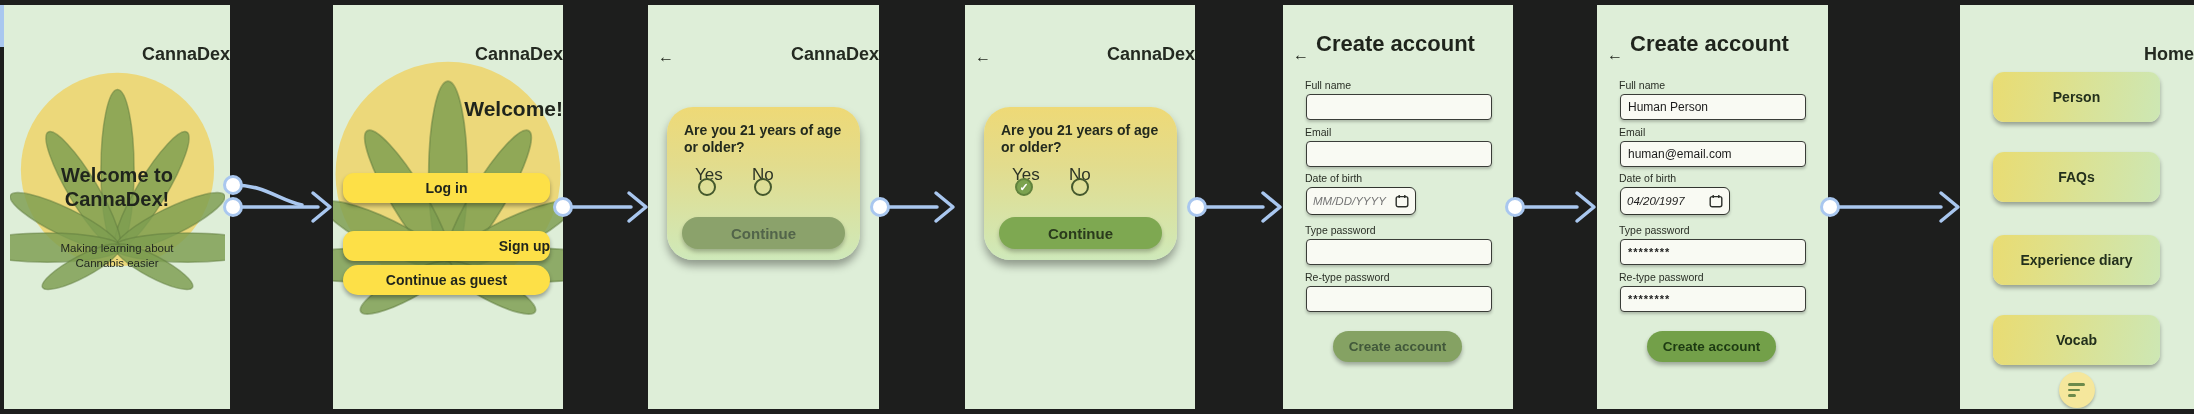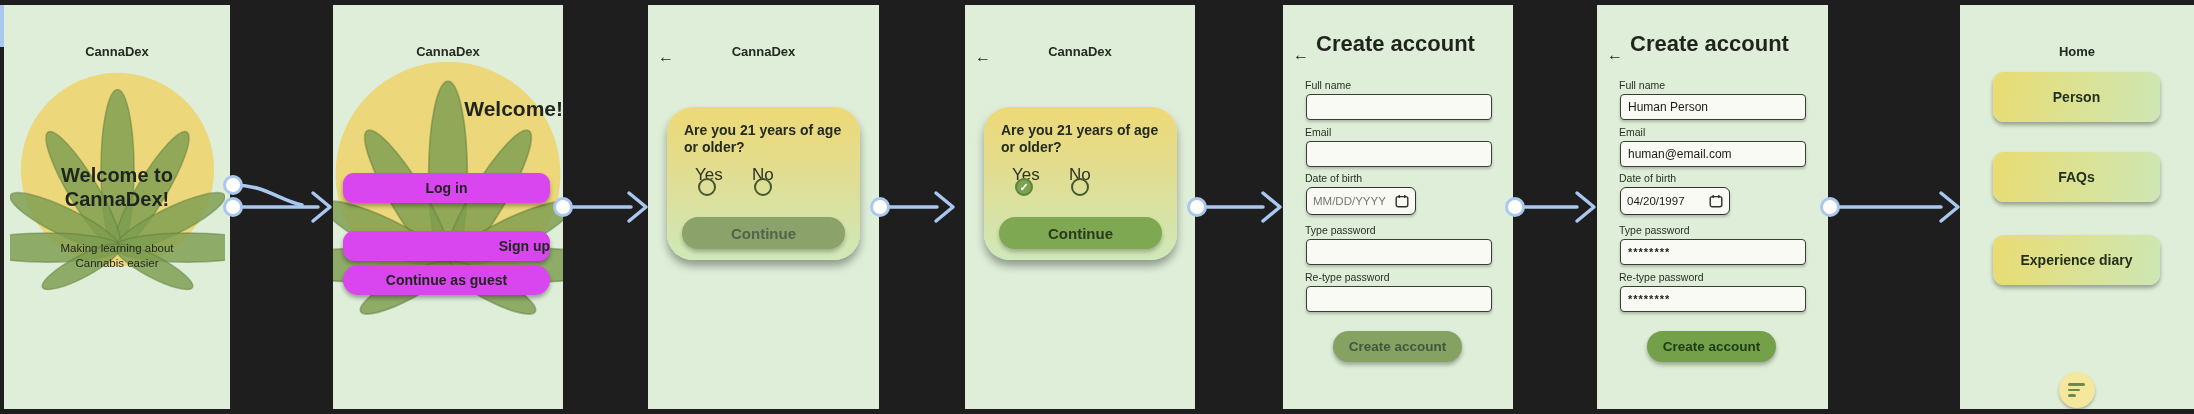--- a/index.html
+++ b/index.html
@@ -7,39 +7,39 @@
     position:relative;width:2194px;height:414px;overflow:hidden;
     background:#1d1e1d;
     font-family:"Liberation Sans",sans-serif;
     -webkit-font-smoothing:antialiased;
   }
   .screen{
     position:absolute;top:5px;height:404px;background:#deeed8;
     overflow:hidden;
   }
   .screen-title{
-    position:absolute;top:39px;left:0;right:0;text-align:center;
-    font-size:13px;font-weight:bold;color:#242a21;
+    position:absolute;top:39px;left:0;right:0;text-align:right;
+    font-size:18px;font-weight:bold;color:#242a21;
   }
   .back-arrow{
     position:absolute;left:10px;top:44px;font-size:16px;font-weight:bold;color:#242a21;line-height:1;
   }
   
   .logo-svg{position:absolute;}
   .big-heading{
     position:absolute;left:0;right:0;text-align:center;
     font-weight:bold;color:#1f241c;z-index:2;
   }
   .sub-heading{
     position:absolute;left:0;right:0;text-align:center;
     color:#222820;z-index:2;
   }
   .pill-btn{
     position:absolute;left:10px;right:13px;height:30px;border-radius:11px;
-    background:#d946ef;box-shadow:0 3px 4px rgba(0,0,0,.33);
+    background:#fde047;box-shadow:0 3px 4px rgba(0,0,0,.33);
     display:flex;align-items:center;justify-content:center;
     font-size:14px;font-weight:bold;color:#1f241c;z-index:3;cursor:pointer;
   }
   
   .age-card{
     position:absolute;left:19px;top:102px;width:193px;height:153px;border-radius:26px;
     background:linear-gradient(180deg,#eed976 0%,#e2dc8d 38%,#cfe9ba 100%);
     box-shadow:0 6px 8px rgba(0,0,0,.35);
   }
   .age-question{
@@ -77,21 +77,21 @@
   }
   .field-input.pw{font-weight:bold;letter-spacing:1px;font-size:11px;}
   .date-box{
     position:absolute;left:23px;width:110px;height:28px;box-sizing:border-box;
     background:#f9faf3;border:1.8px solid #32352f;border-radius:6px;
     box-shadow:0 2px 3px rgba(0,0,0,.22);
     display:flex;align-items:center;padding:0 6px;gap:3px;
   }
   .date-box input{
     flex:1;min-width:0;border:none;background:transparent;
-    font-family:"Liberation Sans",sans-serif;font-size:11.5px;color:#1c1c1c;padding:0;
+    font-family:"Liberation Sans",sans-serif;font-size:11.5px;color:#1c1c1c;padding:0;font-style:italic;
   }
   .submit-btn{
     position:absolute;left:50px;top:326px;width:129px;height:31px;border-radius:16px;
     display:flex;align-items:center;justify-content:center;
     font-size:13.5px;font-weight:bold;cursor:pointer;
     box-shadow:0 3px 4px rgba(0,0,0,.3);
   }
   .submit-btn.disabled{background:#85a263;color:#41583a;}
   .submit-btn.enabled{background:#73a049;color:#1d3a12;}
   
@@ -269,20 +269,23 @@
     <div class="screen-title">Home</div>
     <div class="home-btn" style="top:67px;">
       <span>Person</span>
     </div>
     <div class="home-btn" style="top:147px;">
       <span>FAQs</span>
     </div>
     <div class="home-btn" style="top:230px;">
       <span>Experience diary</span>
     </div>
+    <div class="home-btn" style="top:310px;">
+      <span>Vocab</span>
+    </div>
     <div class="filter-fab">
       <span></span>
         <span></span>
         <span></span>
     </div>
   </section>
 
   <svg class="flow-svg" width="2194" height="414" viewBox="0 0 2194 414">
     <g stroke="#a9c7ef" stroke-width="3.5" fill="none" stroke-linecap="round" stroke-linejoin="round">
 

